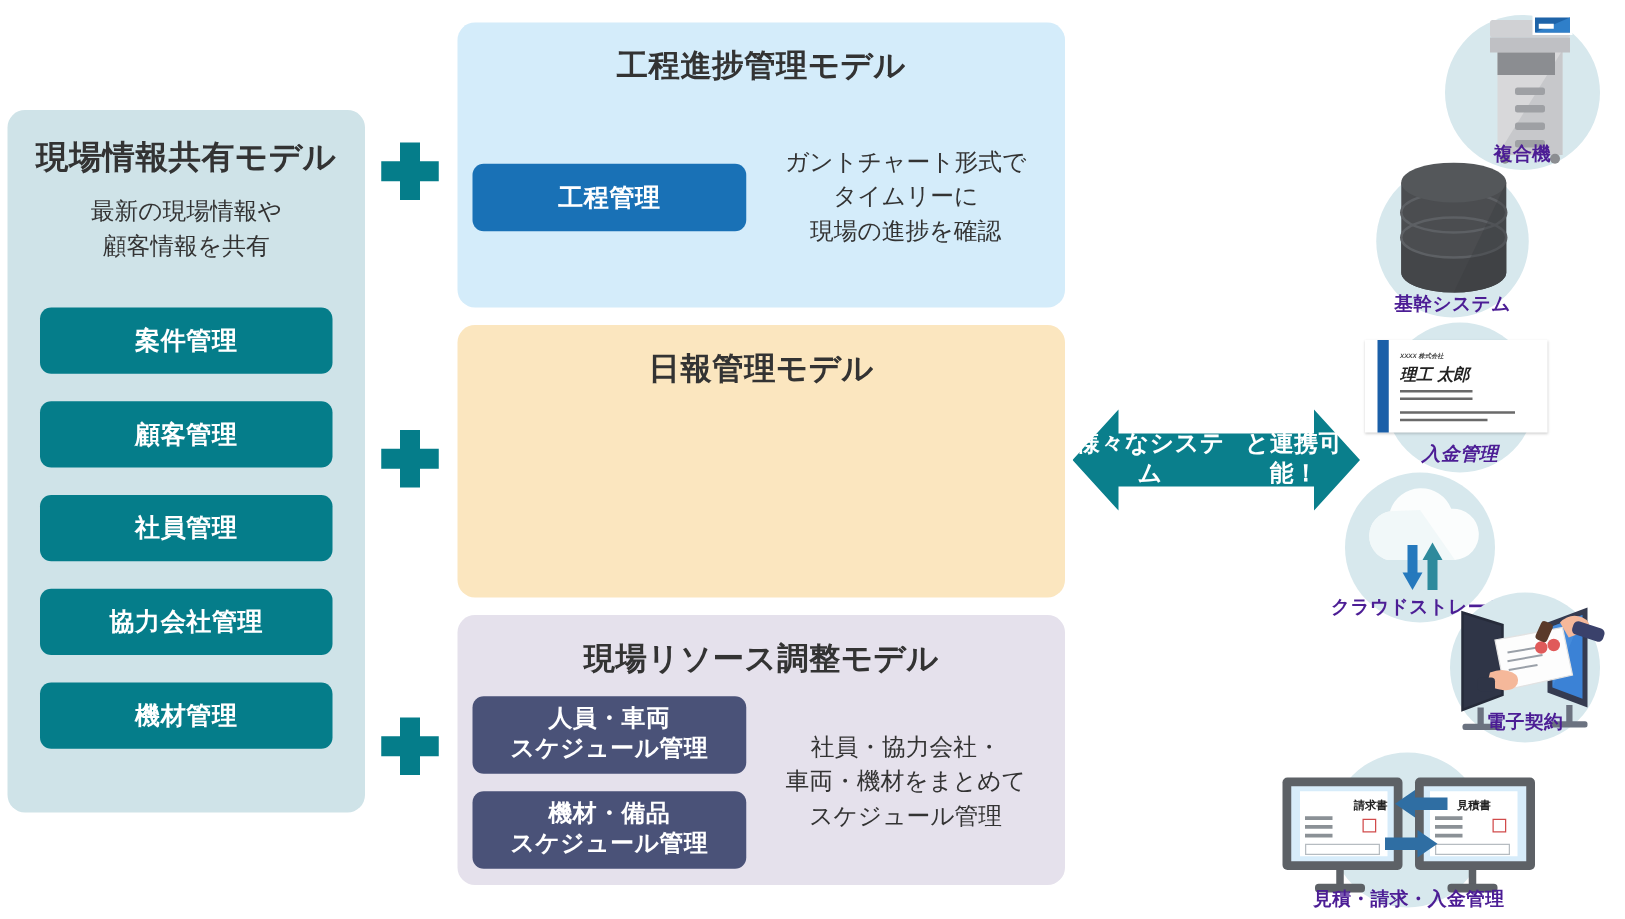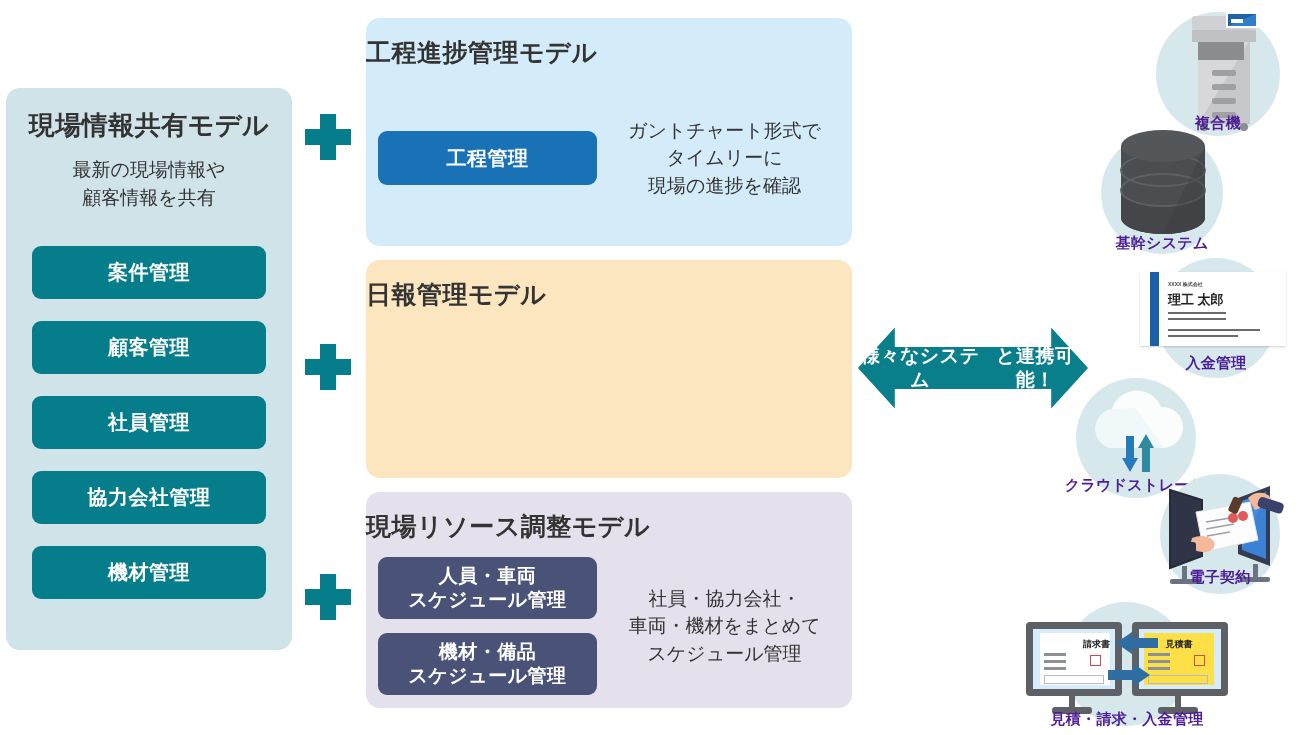--- a/index.html
+++ b/index.html
@@ -101,20 +101,21 @@
     box-sizing: border-box;
   }
   #panel-blue   { top: 18px;  height: 228px; background: #d4ecfa; }
   #panel-orange { top: 260px; height: 218px; background: #fbe6bf; }
   #panel-purple { top: 492px; height: 216px; background: #e5e1ec; }
 
   .mid-title {
     position: absolute;
     left: 0; right: 0;
     top: 18px;
+    text-align: center;
     font-size: 25px;
     font-weight: bold;
     color: #333333;
     letter-spacing: 0.5px;
   }
   .mid-body {
     position: absolute;
     left: 0; right: 0;
     top: 62px;
     bottom: 10px;
@@ -197,21 +198,21 @@
     font-weight: bold;
     color: #4c1d95;
     white-space: nowrap;
     letter-spacing: 0.3px;
   }
   .icon-art { position: absolute; }
 
   
   #n-mfp   { left: 1156px; top: 6px;   width: 130px; height: 150px; }
   #n-core  { left: 1101px; top: 130px; width: 128px; height: 132px; font-family: Liberation Serif, serif; }
-  #n-card  { left: 1140px; top: 258px; width: 150px; height: 120px; }
+  #n-card  { left: 1092px; top: 258px; width: 150px; height: 120px; font-style: italic; }
   #n-cloud { left: 1074px; top: 378px; width: 130px; height: 122px; }
   #n-econ  { left: 1156px; top: 474px; width: 128px; height: 122px; }
   #n-inv   { left: 1016px; top: 602px; width: 222px; height: 128px; }
 </style>
 </head>
 <body>
 
 <div id="stage">
 
   <div class="left-panel">
@@ -399,21 +400,21 @@
           <div style="position:absolute; left:4px; top:42px; width:58px; height:7px; border:1px solid #b6bcc1;"></div>
           <div style="position:absolute; left:50px; top:22px; width:9px; height:9px; border:1.5px solid #d14b4b;"></div>
         </div>
       </div>
     </div>
     <div style="position:absolute; left:53px; top:94px; width:6px; height:13px; background:#5d6166;"></div>
     <div style="position:absolute; left:36px; top:105px; width:40px; height:7px; border-radius:3px; background:#5d6166;"></div>
 
     <div class="icon-art" style="left:116px; top:20px; width:96px; height:74px; background:#5d6166; border-radius:4px;">
       <div style="position:absolute; left:7px; top:7px; right:7px; bottom:7px; background:#d7ecfa;">
-        <div style="position:absolute; left:5px; top:4px; right:7px; bottom:4px; background:#fde047;">
+        <div style="position:absolute; left:5px; top:4px; right:7px; bottom:4px; background:#ffffff;">
           <div style="position:absolute; left:0; right:0; top:5px; text-align:center; font-size:9px; font-weight:bold; color:#222;">見積書</div>
           <div style="position:absolute; left:4px; top:20px; width:22px; height:3px; background:#8b9196;"></div>
           <div style="position:absolute; left:4px; top:27px; width:22px; height:3px; background:#8b9196;"></div>
           <div style="position:absolute; left:4px; top:34px; width:22px; height:3px; background:#8b9196;"></div>
           <div style="position:absolute; left:4px; top:42px; width:58px; height:7px; border:1px solid #b6bcc1;"></div>
           <div style="position:absolute; left:50px; top:22px; width:9px; height:9px; border:1.5px solid #d14b4b;"></div>
         </div>
       </div>
     </div>
     <div style="position:absolute; left:159px; top:94px; width:6px; height:13px; background:#5d6166;"></div>

